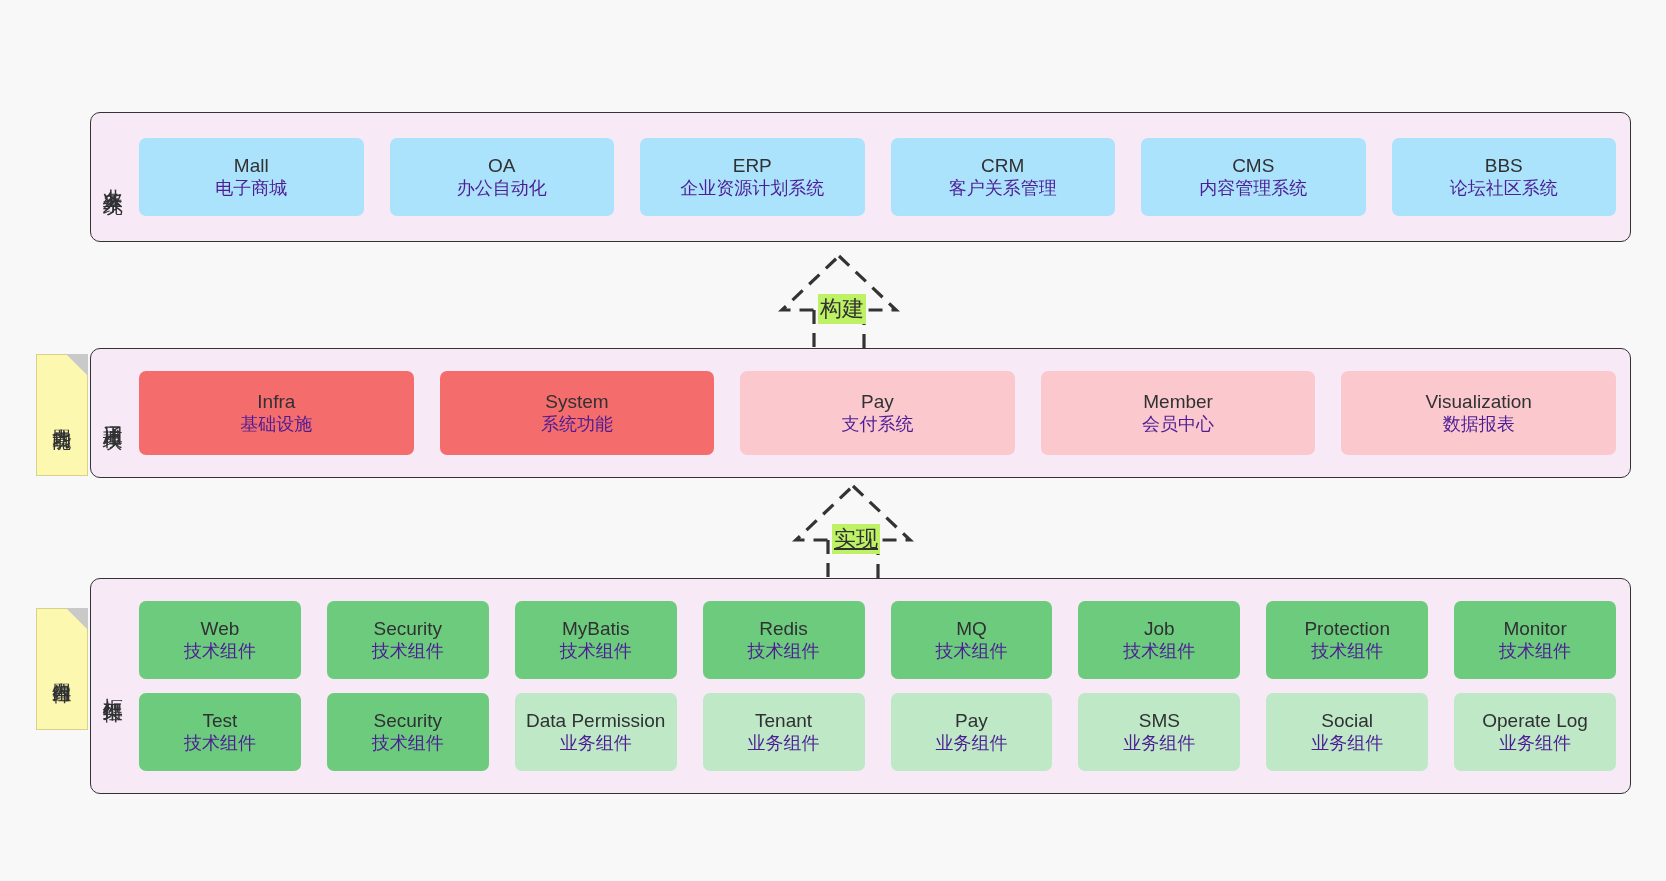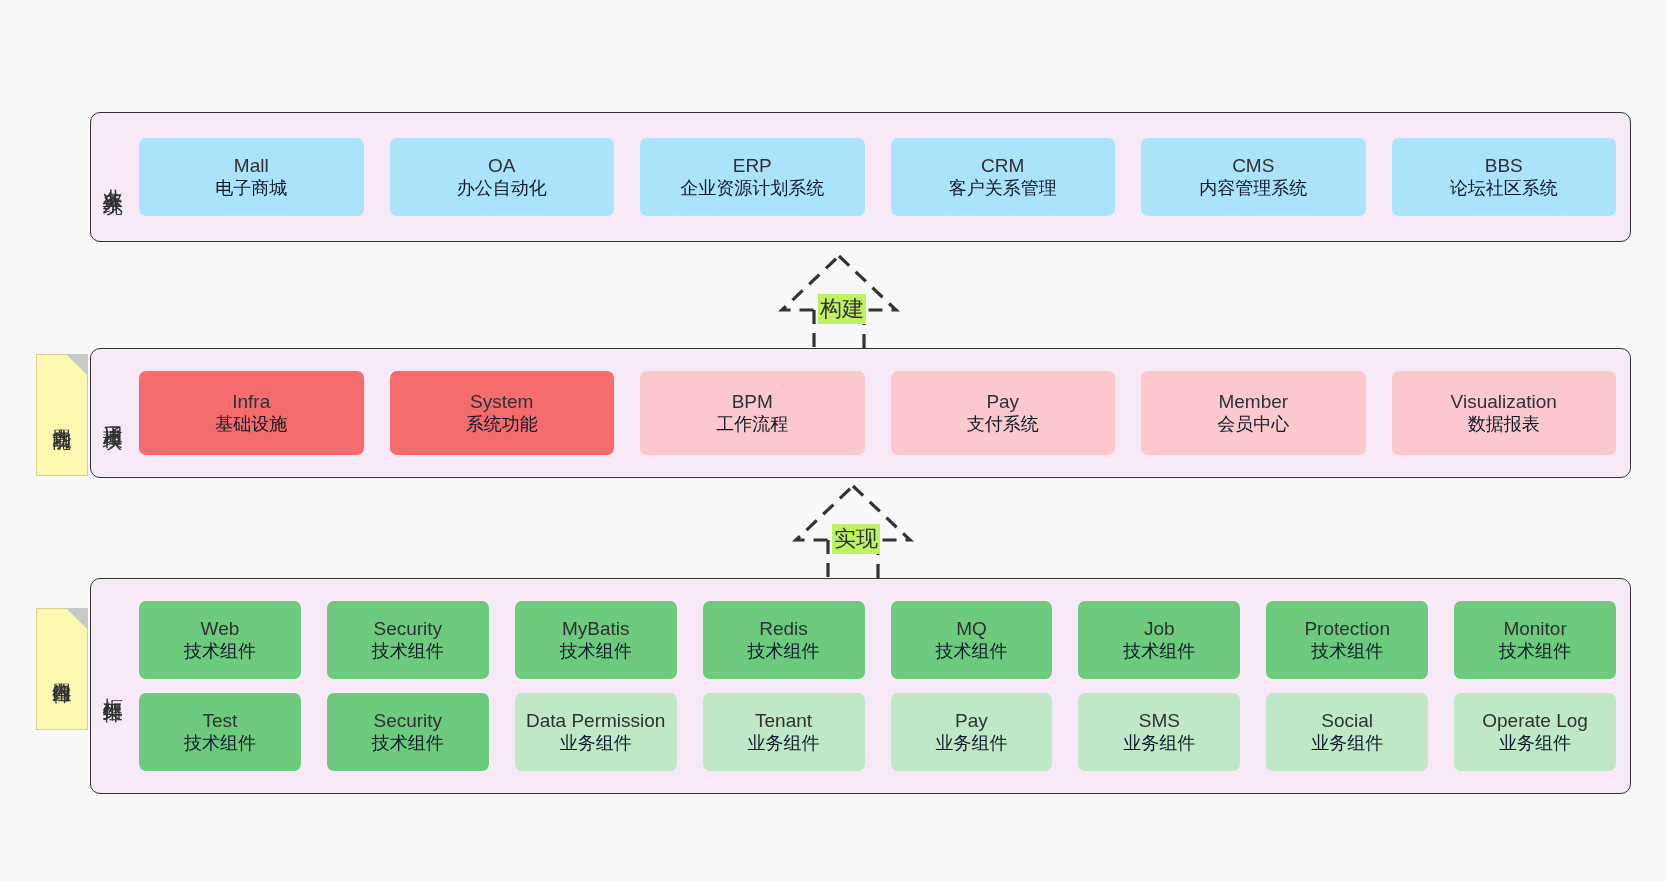--- a/index.html
+++ b/index.html
@@ -76,21 +76,21 @@
     line-height: 1.22;
     box-sizing: border-box;
     padding: 4px 6px;
   }
   .card .en {
     font-size: 19px;
     color: #303133;
   }
   .card .cn {
     font-size: 18px;
-    color: #0f172a;
+    color: #4c1d95;
   }
 
   .h-biz   { height: 78px; }
   .h-mod   { height: 84px; }
   .h-frame { height: 78px; }
 
   .c-blue        { background: #ace3fc; }
   .c-red         { background: #f56c6c; }
   .c-pink        { background: #fbc9cd; }
   .c-green       { background: #6ccb7d; }
@@ -145,21 +145,21 @@
 
   .connector-label {
     position: absolute;
     font-size: 22px;
     color: #303133;
     background: #bef264;
     padding: 0 2px;
     white-space: nowrap;
   }
   #connector-build .connector-label   { left: 64px; top: 42px; }
-  #connector-realize .connector-label { left: 64px; top: 42px; }
+  #connector-realize .connector-label { left: 64px; top: 42px; text-decoration: underline; }
 </style>
 </head>
 <body>
 
 <div class="canvas">
 
   <div class="layer" id="layer-business">
     <div class="layer-title">业务系统</div>
     <div class="layer-body">
       <div class="row">
@@ -209,24 +209,20 @@
       <div class="row">
         <div class="card c-red h-mod">
           <span class="en">Infra</span>
           <span class="cn">基础设施</span>
         </div>
         <div class="card c-red h-mod">
           <span class="en">System</span>
           <span class="cn">系统功能</span>
         </div>
         <div class="card c-pink h-mod">
-          <span class="en">BPM</span>
-          <span class="cn">工作流程</span>
-        </div>
-        <div class="card c-pink h-mod">
           <span class="en">Pay</span>
           <span class="cn">支付系统</span>
         </div>
         <div class="card c-pink h-mod">
           <span class="en">Member</span>
           <span class="cn">会员中心</span>
         </div>
         <div class="card c-pink h-mod">
           <span class="en">Visualization</span>
           <span class="cn">数据报表</span>

